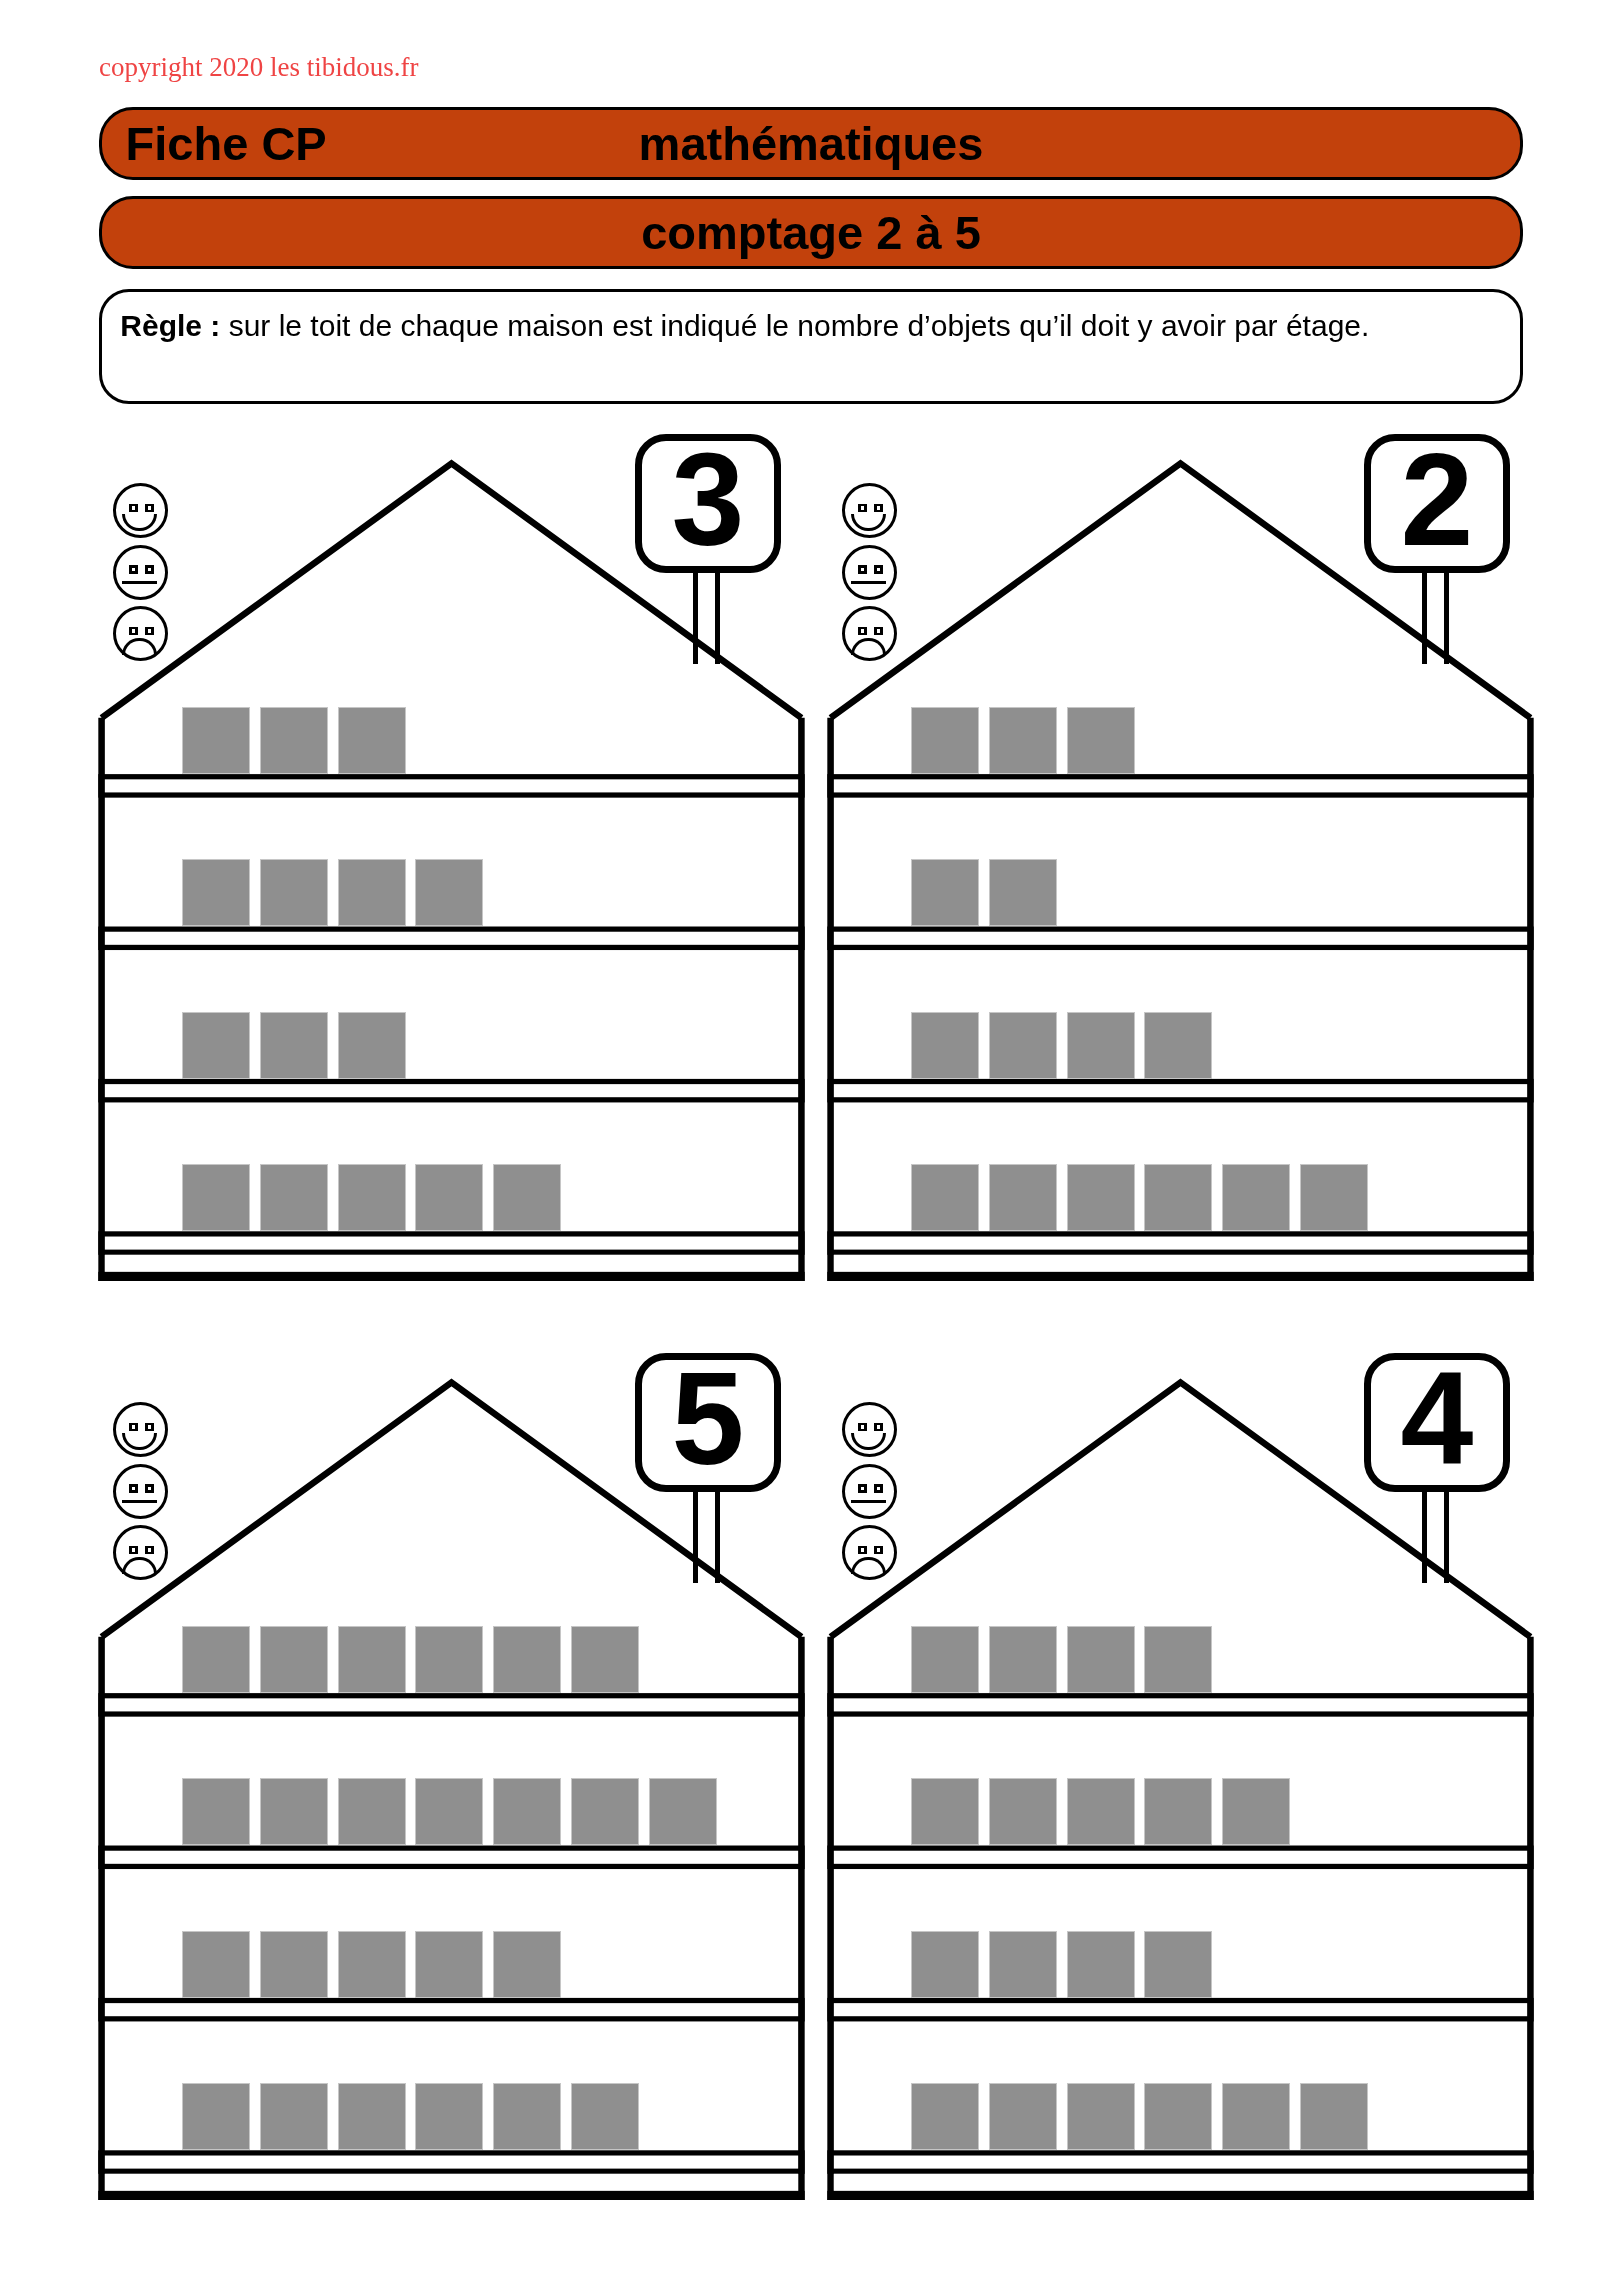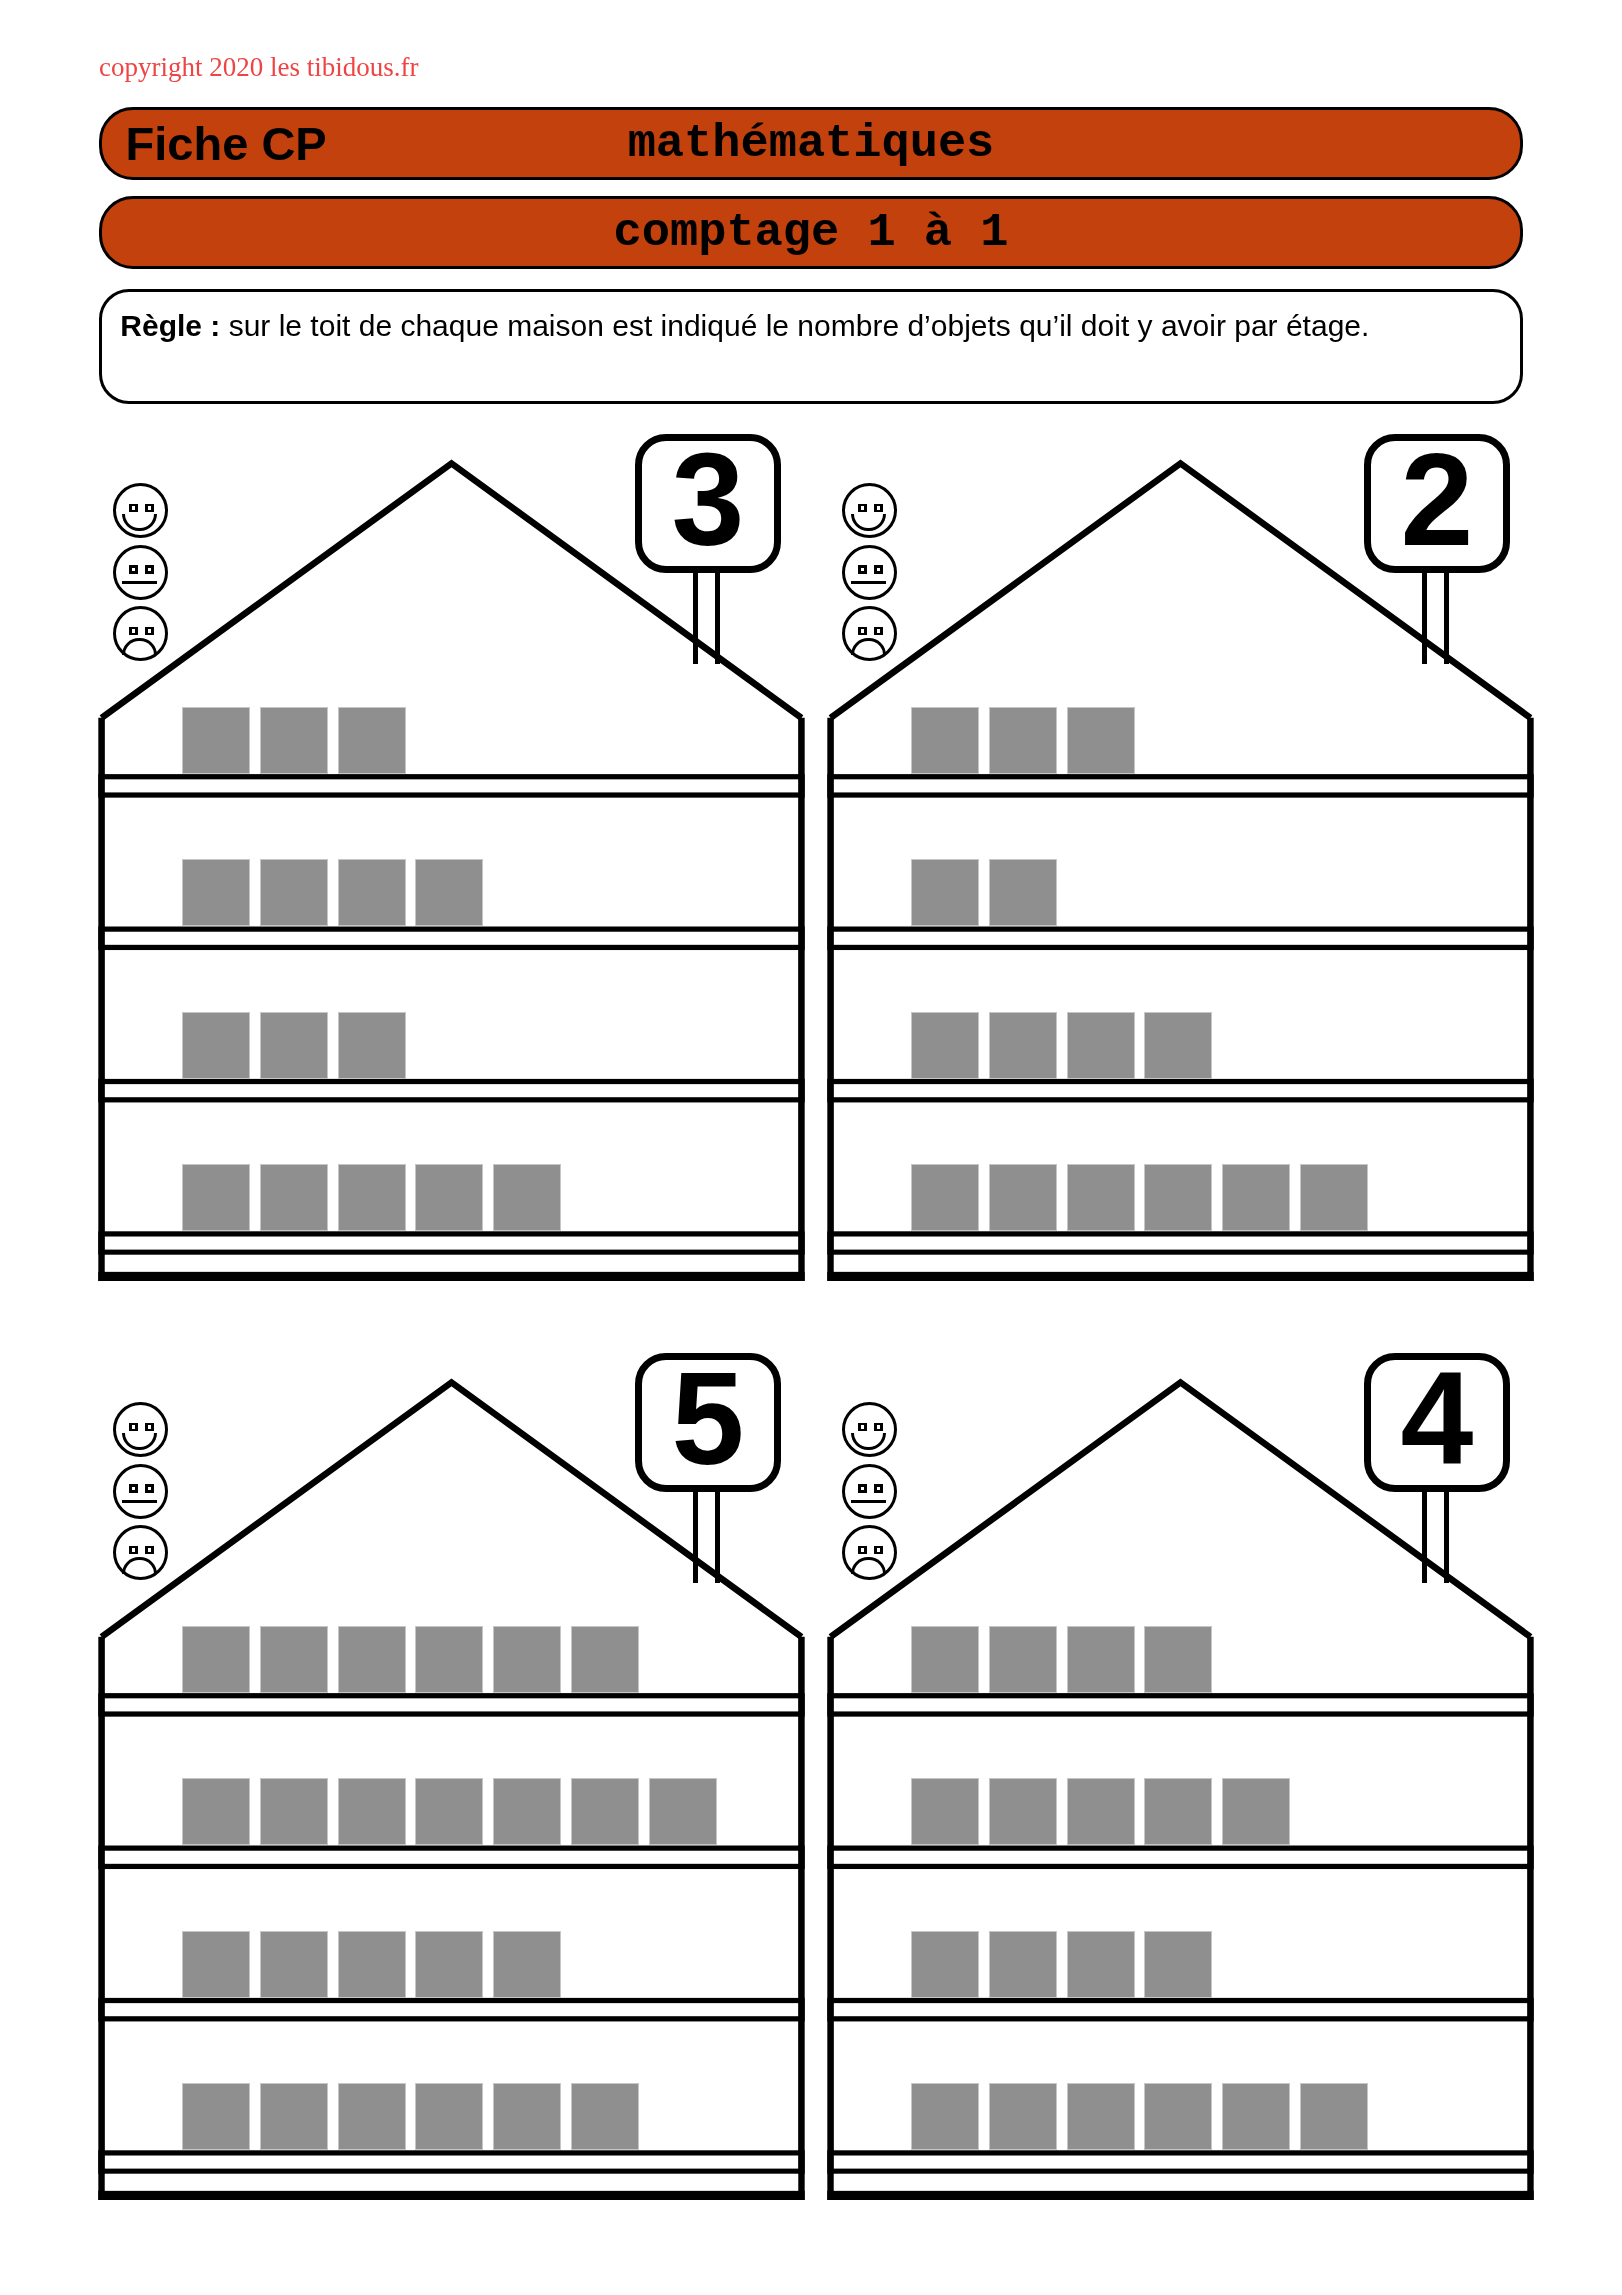--- a/index.html
+++ b/index.html
@@ -19,21 +19,21 @@
     border:3.9px solid var(--ink);border-radius:34px;background:#c2410c;
     box-sizing:border-box;display:flex;align-items:center;
   }
   .hbox1{top:107px;}
   .hbox2{top:196px;justify-content:center;}
   .hbox .left-label{
     font-weight:bold;font-size:47px;padding-left:23.6px;white-space:nowrap;
   }
   .hbox .center-label{
     position:absolute;left:0;right:0;text-align:center;
-    font-weight:bold;font-size:47px;font-family:Liberation Mono, monospace;
+    font-weight:bold;font-size:47px;
   }
   .rulebox{
     position:absolute;left:99px;top:289px;width:1424px;height:115px;
     border:3.9px solid var(--ink);border-radius:30px;background:#fff;
     box-sizing:border-box;padding:13px 18.3px 0 18.3px;
     font-size:30px;line-height:41px;
   }
   .rulebox b{font-weight:bold;}
 
   
@@ -90,21 +90,21 @@
 <body>
 
 <div class="copyright">copyright 2020 les tibidous.fr</div>
 
 <div class="hbox hbox1">
   <span class="left-label">Fiche CP</span>
   <span class="center-label">mathématiques</span>
 </div>
 
 <div class="hbox hbox2">
-  <span class="center-label">comptage 1 à 1</span>
+  <span class="center-label">comptage 2 à 5</span>
 </div>
 
 <div class="rulebox">
   <div><b>Règle :</b> <span>sur le toit de chaque maison est indiqué le nombre d’objets qu’il doit y avoir par étage.</span></div>
 </div>
 
 <div>
   <div class="house" style="left: 98px; top: 434px;">
 
     <div class="post"></div>

